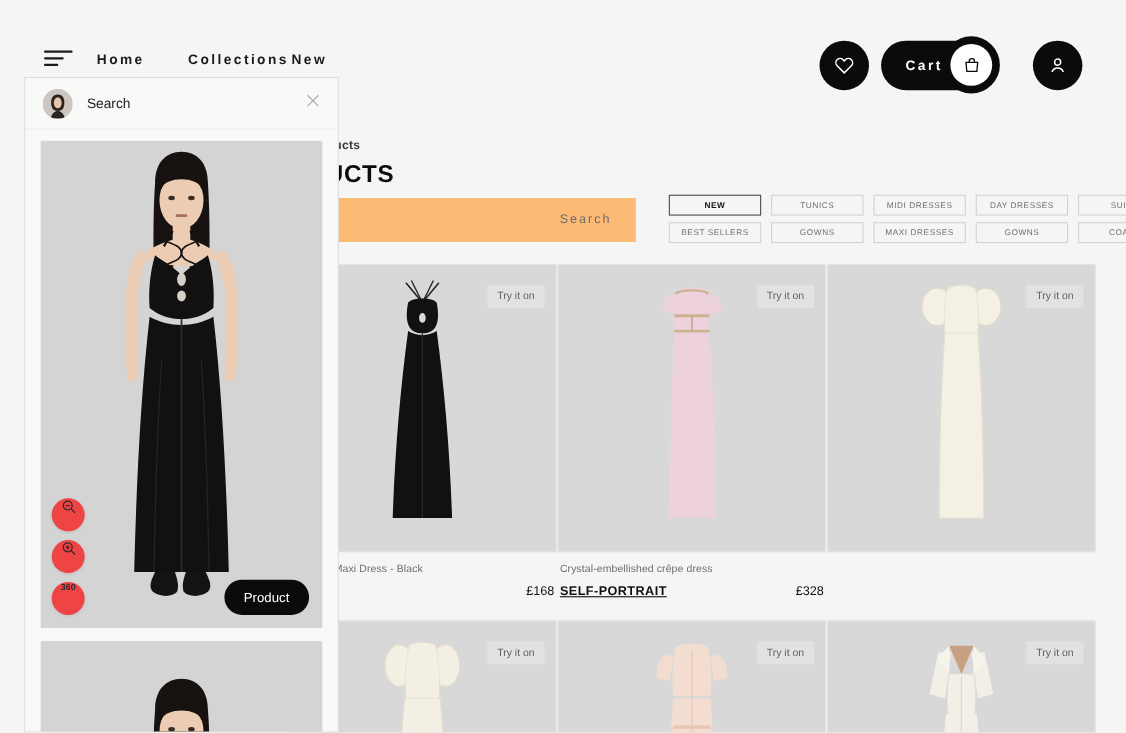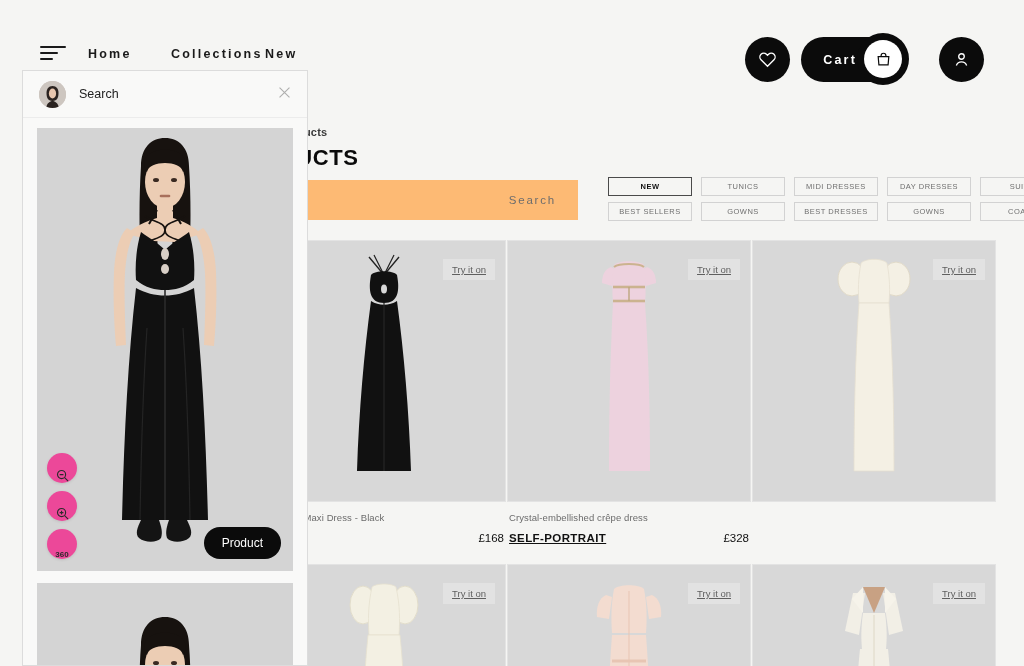--- a/index.html
+++ b/index.html
@@ -98,21 +98,21 @@
     display: grid; grid-template-columns: repeat(3, 244px); gap: 20px 1px;
   }
   .card { width: 244px; cursor: pointer; }
   .card-img {
     position: relative; width: 244px; height: 262px;
     background: #d8d8d8; border: 1px solid #e3e3e3; overflow: hidden;
   }
   .tryon {
     position: absolute; right: 10px; top: 18px;
     background: #e2e2e2; color: #5f5f5f;
-    font-size: 9.5px; padding: 5px 9px; z-index: 4; text-decoration: underline;
+    font-size: 9.5px; padding: 5px 9px; z-index: 4;
   }
   .card-meta { padding: 10px 2px 0 2px; }
   .card-desc { font-size: 9.5px; color: #6b6b6b; margin-bottom: 9px; letter-spacing: 0.1px; }
   .card-row { display: flex; justify-content: space-between; align-items: flex-start; gap: 23px; }
   .card-brand { font-size: 11.5px; font-weight: 700; color: #111; letter-spacing: 0.4px; text-decoration: underline; }
   .card-price { font-size: 11.5px; font-weight: 400; color: #111; }
 
   
   .dress { position: absolute; left: 50%; transform: translateX(-50%); }
 
@@ -133,22 +133,22 @@
   .pp-close { margin-left: auto; cursor: pointer; opacity: .45; }
   .pp-body { padding: 10px 14px 0 14px; height: 549px; overflow: hidden; }
   .pp-tile {
     position: relative; width: 256px; height: 443px; background: #d4d4d4;
     overflow: hidden; margin-bottom: 12px;
   }
   .pp-tile2 { height: 130px; }
 
   .pp-tools { position: absolute; left: 10px; bottom: 12px; z-index: 6; }
   .tool {
-    width: 30px; height: 30px; border-radius: 50%; background: #ec4899;
-    display: flex; align-items: flex-end; justify-content: center;
+    width: 30px; height: 30px; border-radius: 50%; background: #ef4444;
+    display: flex; align-items: flex-start; justify-content: center;
     margin-top: 8px; cursor: pointer; box-shadow: 0 1px 3px rgba(0,0,0,.10);
     font-size: 8px; font-weight: 700; color: #2b2b2b;
   }
   .pp-product-btn {
     position: absolute; right: 12px; bottom: 12px; z-index: 6;
     background: #0b0b0b; color: #fff; font-size: 12px;
     padding: 9px 18px; border-radius: 20px; cursor: pointer;
   }
 </style>
 </head>
@@ -217,21 +217,21 @@
 
     <div class="filters">
       <div class="chip active">NEW</div>
       <div class="chip">TUNICS</div>
       <div class="chip">MIDI DRESSES</div>
       <div class="chip">DAY DRESSES</div>
       <div class="chip">SUITS</div>
 
       <div class="chip">BEST SELLERS</div>
       <div class="chip">GOWNS</div>
-      <div class="chip">BEST DRESSES</div>
+      <div class="chip">MAXI DRESSES</div>
       <div class="chip">GOWNS</div>
       <div class="chip">COATS</div>
     </div>
 
     <div class="grid">
 
       <div class="card">
         <div class="card-img">
           <svg class="dress" width="130" height="250" viewBox="0 0 130 250">
             <path d="M50 16 65 34 80 16" stroke="#222" stroke-width="1.4" fill="none"></path>

